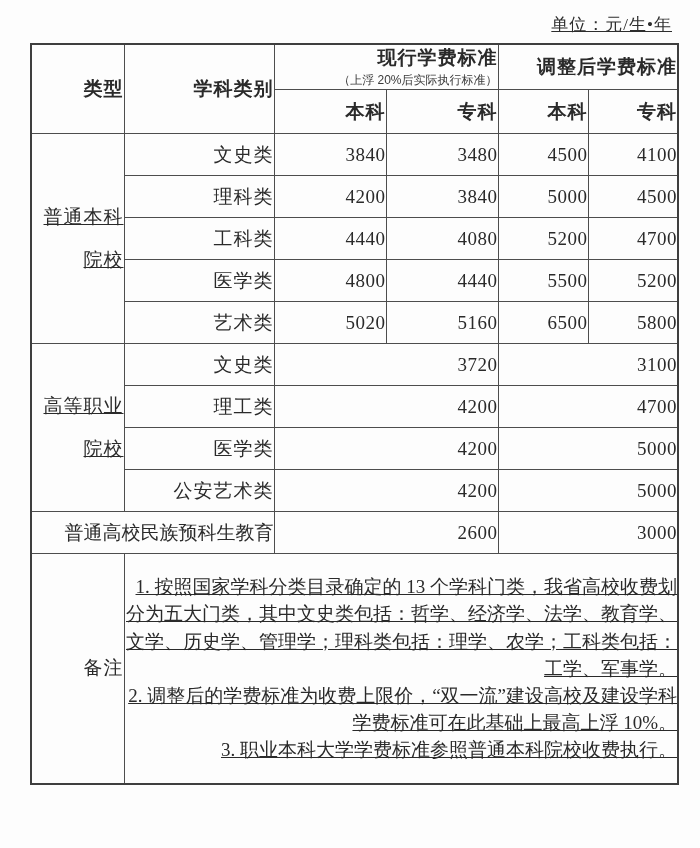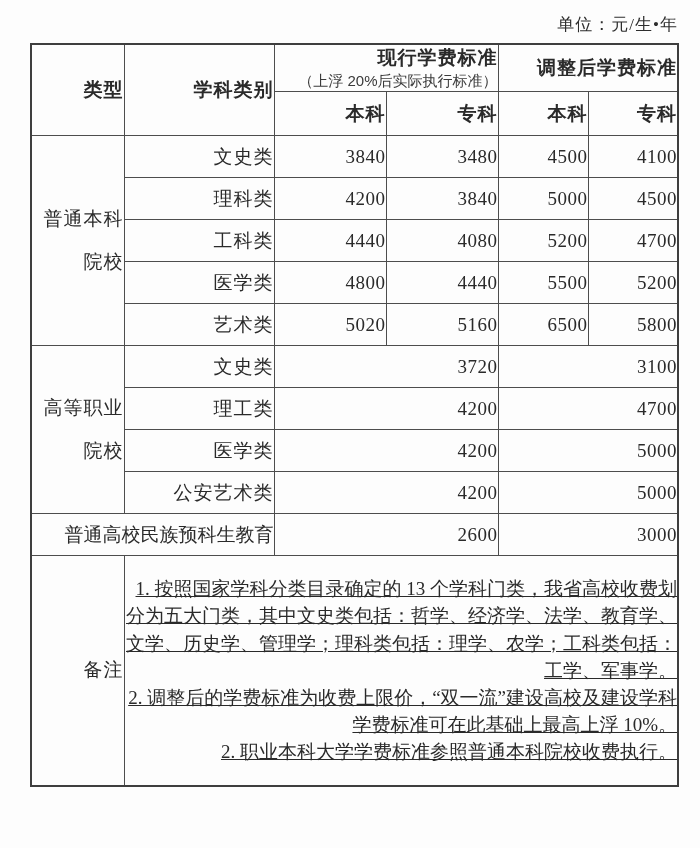--- a/index.html
+++ b/index.html
@@ -18,26 +18,27 @@
     text-align: center;
     font-size: 26px;
     font-weight: bold;
     font-style: italic;
     letter-spacing: 4px;
     color: #222222;
     font-family: "DejaVu Serif", "Liberation Serif", serif;
   }
   .unit-line {
     margin-top: 13px;
-    padding-right: 22px;
+    padding-right: 28px;
     text-align: right;
     font-size: 17px;
     letter-spacing: 1px;
     color: #2d2d2d;
     font-family: "Liberation Serif", "DejaVu Serif", serif;
+    text-decoration: underline;
   }
   table.fee-table {
     margin: 7px 0 0 30px;
     width: 647px;
     table-layout: fixed;
     border-collapse: collapse;
     border: 2.5px solid #3e3e3e;
   }
   table.fee-table td {
     border: 1.5px solid #4d4d4d;
@@ -55,29 +56,30 @@
   .hdr {
     font-family: "Liberation Sans", "DejaVu Sans", sans-serif;
     font-weight: bold;
     font-size: 19px;
     letter-spacing: 1px;
   }
   .hdr-sub {
     display: block;
     font-family: "Liberation Sans", "DejaVu Sans", sans-serif;
     font-weight: normal;
-    font-size: 15px;
+    font-size: 12px;
     letter-spacing: 0;
     margin-top: 1px;
     color: #3a3a3a;
   }
   .type-cell {
     font-size: 19.5px;
     letter-spacing: 1px;
     line-height: 2.25;
+    text-decoration: underline;
   }
   .subject-cell { letter-spacing: 1px; margin-left: 36px; }
   .num-cell {
     font-size: 18px;
     letter-spacing: 0.5px;
     font-family: "Liberation Serif", "DejaVu Serif", serif;
   }
   .prep-label-cell {
     font-size: 19.5px;
     letter-spacing: 0;
@@ -199,19 +201,19 @@
       <td colspan="2" class="prep-label-cell">普通高校民族预科生教育</td>
       <td colspan="2" class="num-cell">2600</td>
       <td colspan="2" class="num-cell">3000</td>
     </tr>
 
     <tr class="rrow">
       <td class="remarks-label-cell">备注</td>
       <td colspan="5" class="remarks-body">
         <p>1. 按照国家学科分类目录确定的 13 个学科门类，我省高校收费划分为五大门类，其中文史类包括：哲学、经济学、法学、教育学、文学、历史学、管理学；理科类包括：理学、农学；工科类包括：工学、军事学。</p>
         <p>2. 调整后的学费标准为收费上限价，“双一流”建设高校及建设学科学费标准可在此基础上最高上浮 10%。</p>
-        <p>2. 职业本科大学学费标准参照普通本科院校收费执行。</p>
+        <p>3. 职业本科大学学费标准参照普通本科院校收费执行。</p>
       </td>
     </tr>
   </tbody>
     </table>
 
 </div>
 
 </body></html>

